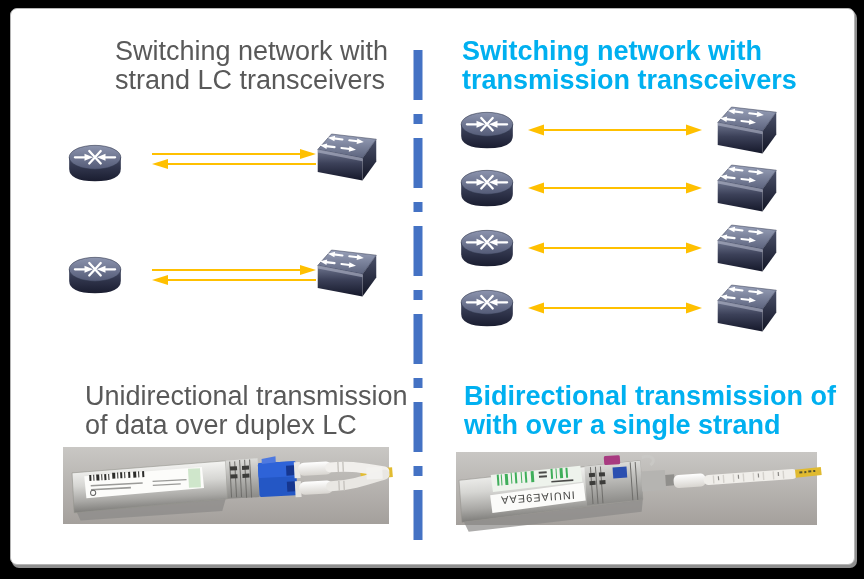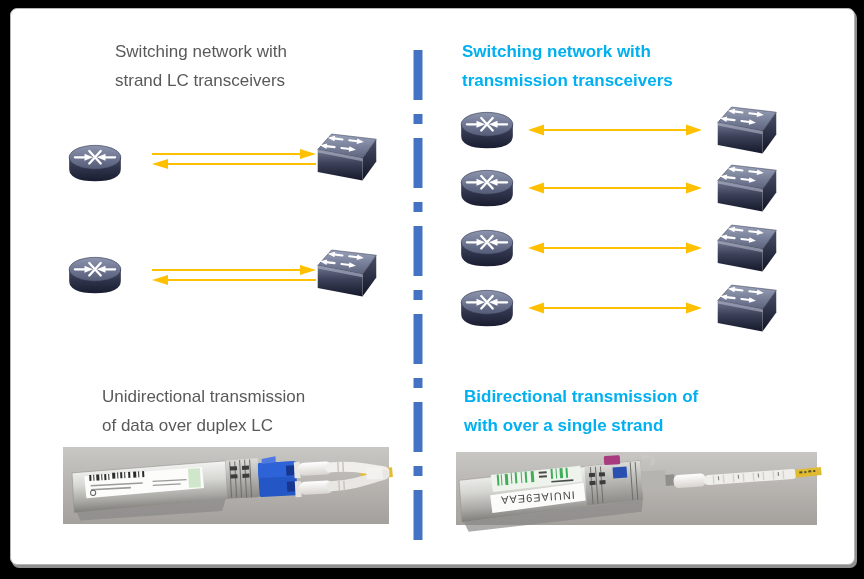--- a/index.html
+++ b/index.html
@@ -1,21 +1,21 @@
 <!DOCTYPE html>
 <html style="--divider-blue: #4472C4; --headline-cyan: #00B0F0; --headline-gray: #595959; --arrow-yellow: #FFC000;"><head>
 <meta charset="utf-8">
 <style>
   html,body{margin:0;padding:0;background:#000;}
   .stage{position:relative;width:864px;height:579px;background:#000;overflow:hidden;
          font-family:"Liberation Sans",sans-serif;}
   .panel{position:absolute;left:10px;top:8px;width:843px;height:555px;background:#fff;
          border:1px solid #b5b5b5;border-radius:7px;box-shadow:2px 3px 0 #8f8f8f;}
   .abs{position:absolute;}
-  .title,.caption{font-size:17px;line-height:29px;}
+  .title,.caption{font-size:27px;line-height:29px;}
   .title .line,.caption .line{display:block;white-space:nowrap;}
   .gray{color:var(--headline-gray,#595959);font-weight:400;}
   .cyan{color:var(--headline-cyan,#00B0F0);font-weight:700;}
   svg.icon{display:block;overflow:visible;}
   .arrow-line{stroke:var(--arrow-yellow,#FFC000);stroke-width:2.2;}
   .arrow-head{fill:var(--arrow-yellow,#FFC000);stroke:none;}
   .divider-line{stroke:var(--divider-blue,#4472C4);stroke-width:9;
                 stroke-dasharray:50 14 10 14;}
   .net-white{stroke:#fff;stroke-width:2.4;stroke-linecap:round;fill:none;}
   .net-white-fill{fill:#fff;stroke:none;}
@@ -179,21 +179,21 @@
   <svg class="abs icon" style="left:456px;top:287px" width="62" height="44" viewBox="0 0 64 46">
       <use href="#sym-router"></use>
     </svg>
   <svg class="abs icon" style="left:527px;top:300px" width="176" height="16" viewBox="0 0 176 16">
       <use href="#sym-bidi-arrow"></use>
     </svg>
   <svg class="abs icon" style="left:716px;top:283px" width="62" height="54" viewBox="0 0 72 62">
       <use href="#sym-switch"></use>
     </svg>
 
-  <div class="abs caption gray" style="left:102px;top:382px">
+  <div class="abs caption gray" style="left:85px;top:382px">
     <span class="line">Unidirectional transmission</span>
     <span class="line">of data over duplex LC</span>
   </div>
   <div class="abs caption cyan" style="left:464px;top:382px">
     <span class="line">Bidirectional transmission of</span>
     <span class="line">with over a single strand</span>
   </div>
 
   <svg class="abs icon" style="left:63px;top:447px" width="326" height="77" viewBox="0 0 326 77">
     <rect width="326" height="77" fill="url(#gPhotoBg)"></rect>

